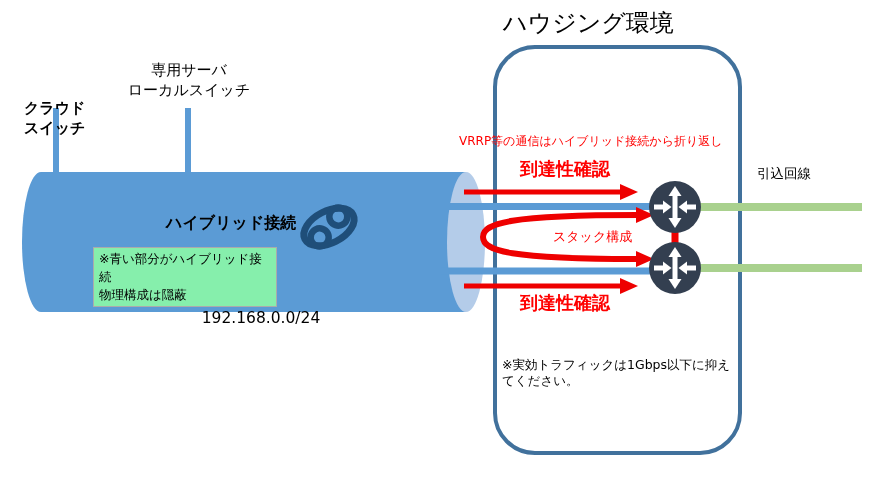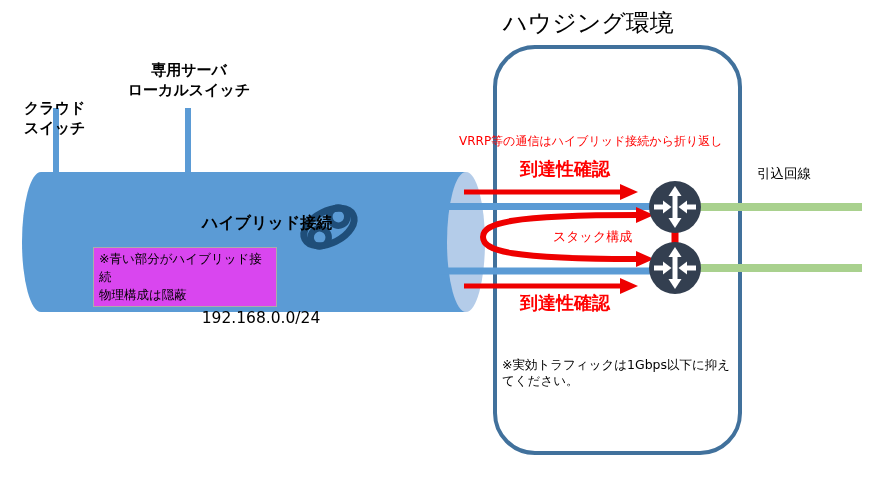--- a/index.html
+++ b/index.html
@@ -5,23 +5,23 @@
   html,body { margin:0; padding:0; background:#fff; }
   .canvas {
     position:relative; width:887px; height:477px; background:#ffffff;
     overflow:hidden; font-family:"DejaVu Sans", sans-serif; color:#000;
   }
   .canvas svg { position:absolute; left:0; top:0; }
   .lbl { position:absolute; white-space:pre-line; line-height:1.3; }
   .red { color:var(--red-text); }
 
   #cloud-switch   { left:24px;  top:61px;  font-size:15px; font-weight:bold;margin-top:38px; }
-  #local-switch   { left:121px; top:61px;  width:136px; text-align:center; font-size:15px; font-weight:bold; }
-  #hybrid-label   { left:166px; top:213px; font-size:16px; font-weight:bold;margin-left:36px; }
-  #hybrid-note    { left:93px;  top:247px; width:172px; background:#d946ef; border:1px solid #ababab;
+  #local-switch   { left:121px; top:61px;  width:136px; text-align:center; font-size:15px; font-weight:normal; }
+  #hybrid-label   { left:166px; top:213px; font-size:16px; font-weight:bold; }
+  #hybrid-note    { left:93px;  top:247px; width:172px; background:#86efac; border:1px solid #ababab;
                     font-size:12.5px; padding:2px 5px; line-height:1.45; }
   #subnet         { left:195px; top:308px; width:132px; text-align:center; font-size:15.5px; }
   #housing-title  { left:503px; top:8px;   font-size:24px; }
   #vrrp-note      { left:459px; top:134px; font-size:12px; }
   #reach-top      { left:520px; top:157px; font-size:18px; font-weight:600; }
   #reach-bottom   { left:520px; top:291px; font-size:18px; font-weight:600; }
   #stack-label    { left:553px; top:229px; font-size:13px;text-align:right; }
   #lead-in-label  { left:757px; top:165px; font-size:13.5px; }
   #lag-note       { left:502px; top:328px; width:238px; font-size:13.5px; font-weight:bold; line-height:1.15; }
   #traffic-note   { left:502px; top:357px; width:238px; font-size:12.5px; line-height:1.25; }

